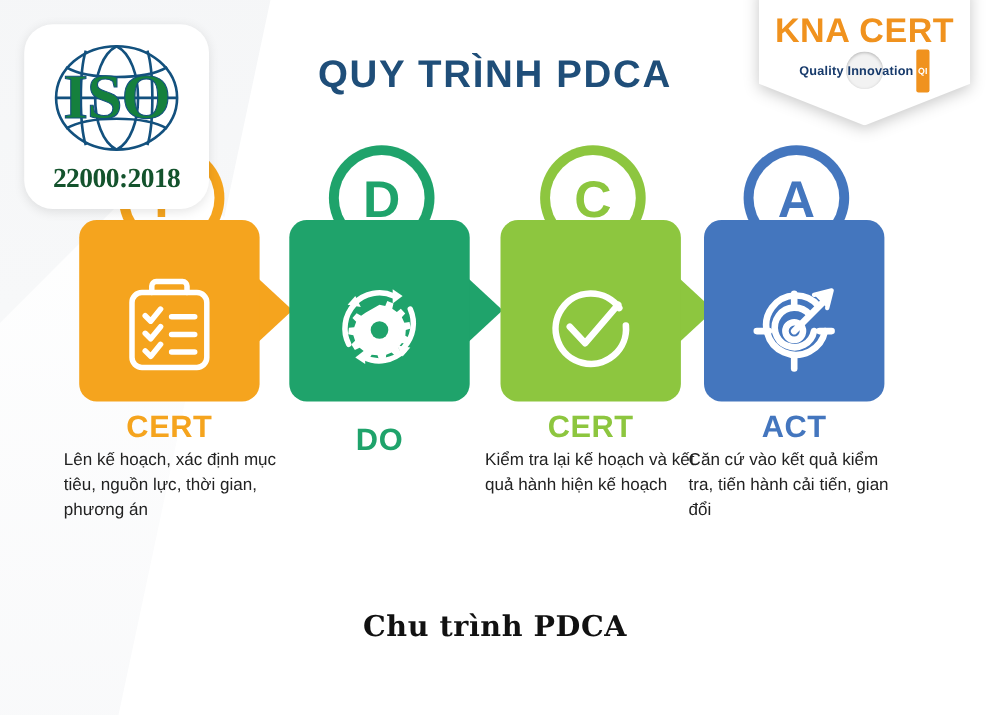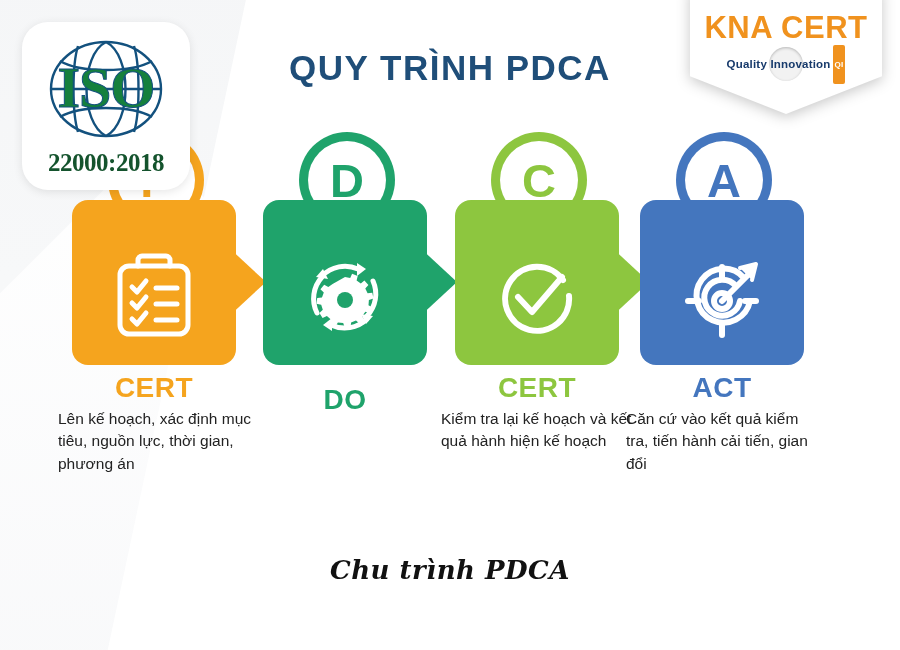--- a/index.html
+++ b/index.html
@@ -111,21 +111,21 @@
   
   #stage-plan {left:62px;}
   #stage-do   {left:253px;}
   #stage-check{left:445px;}
   #stage-act  {left:630px;}
 
   
   #caption{
     position:absolute;left:0;right:0;top:555px;text-align:center;z-index:20;
     font-family:"DejaVu Serif","Liberation Serif",serif;
-    font-size:26px;font-weight:bold;color:#111111;letter-spacing:.5px;font-style:italic;
+    font-size:26px;font-weight:bold;color:#111111;letter-spacing:.5px;
   }
 </style>
 </head>
 <body>
 
 <div id="bg">
   <div class="diag d1"></div>
   <div class="diag d3"></div>
   <div class="diag d2"></div>
   <div class="diag d4"></div>

